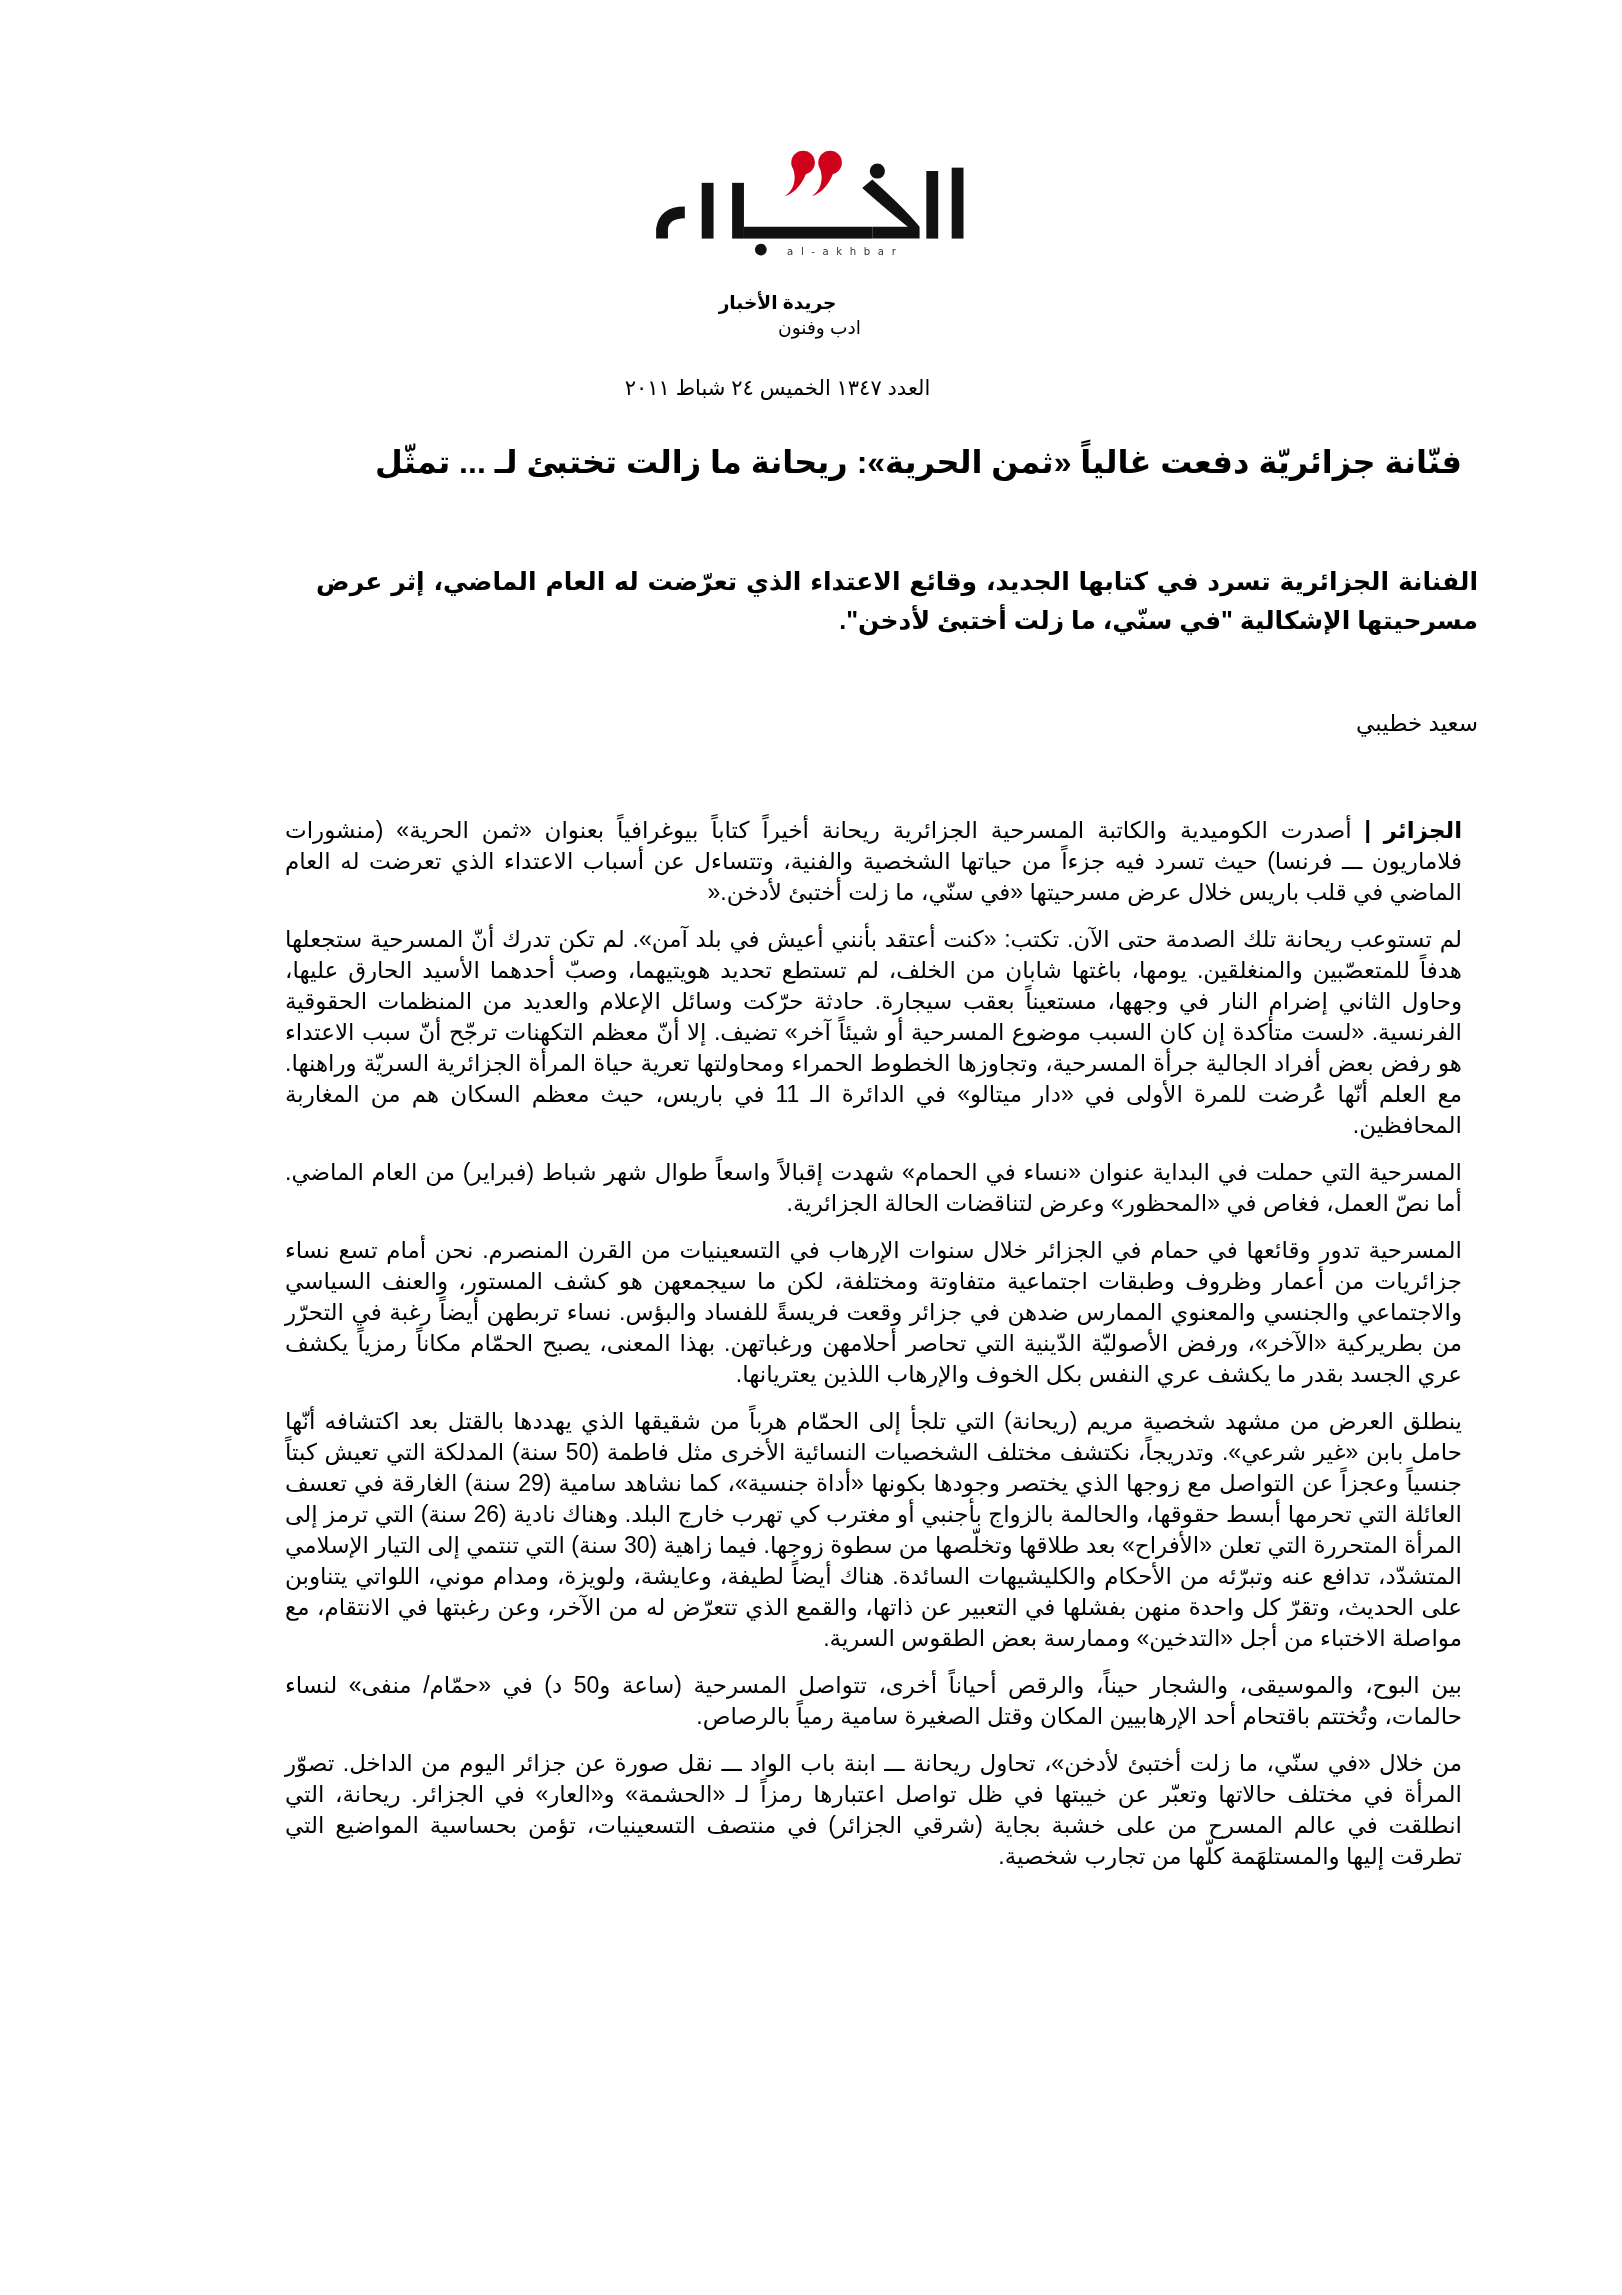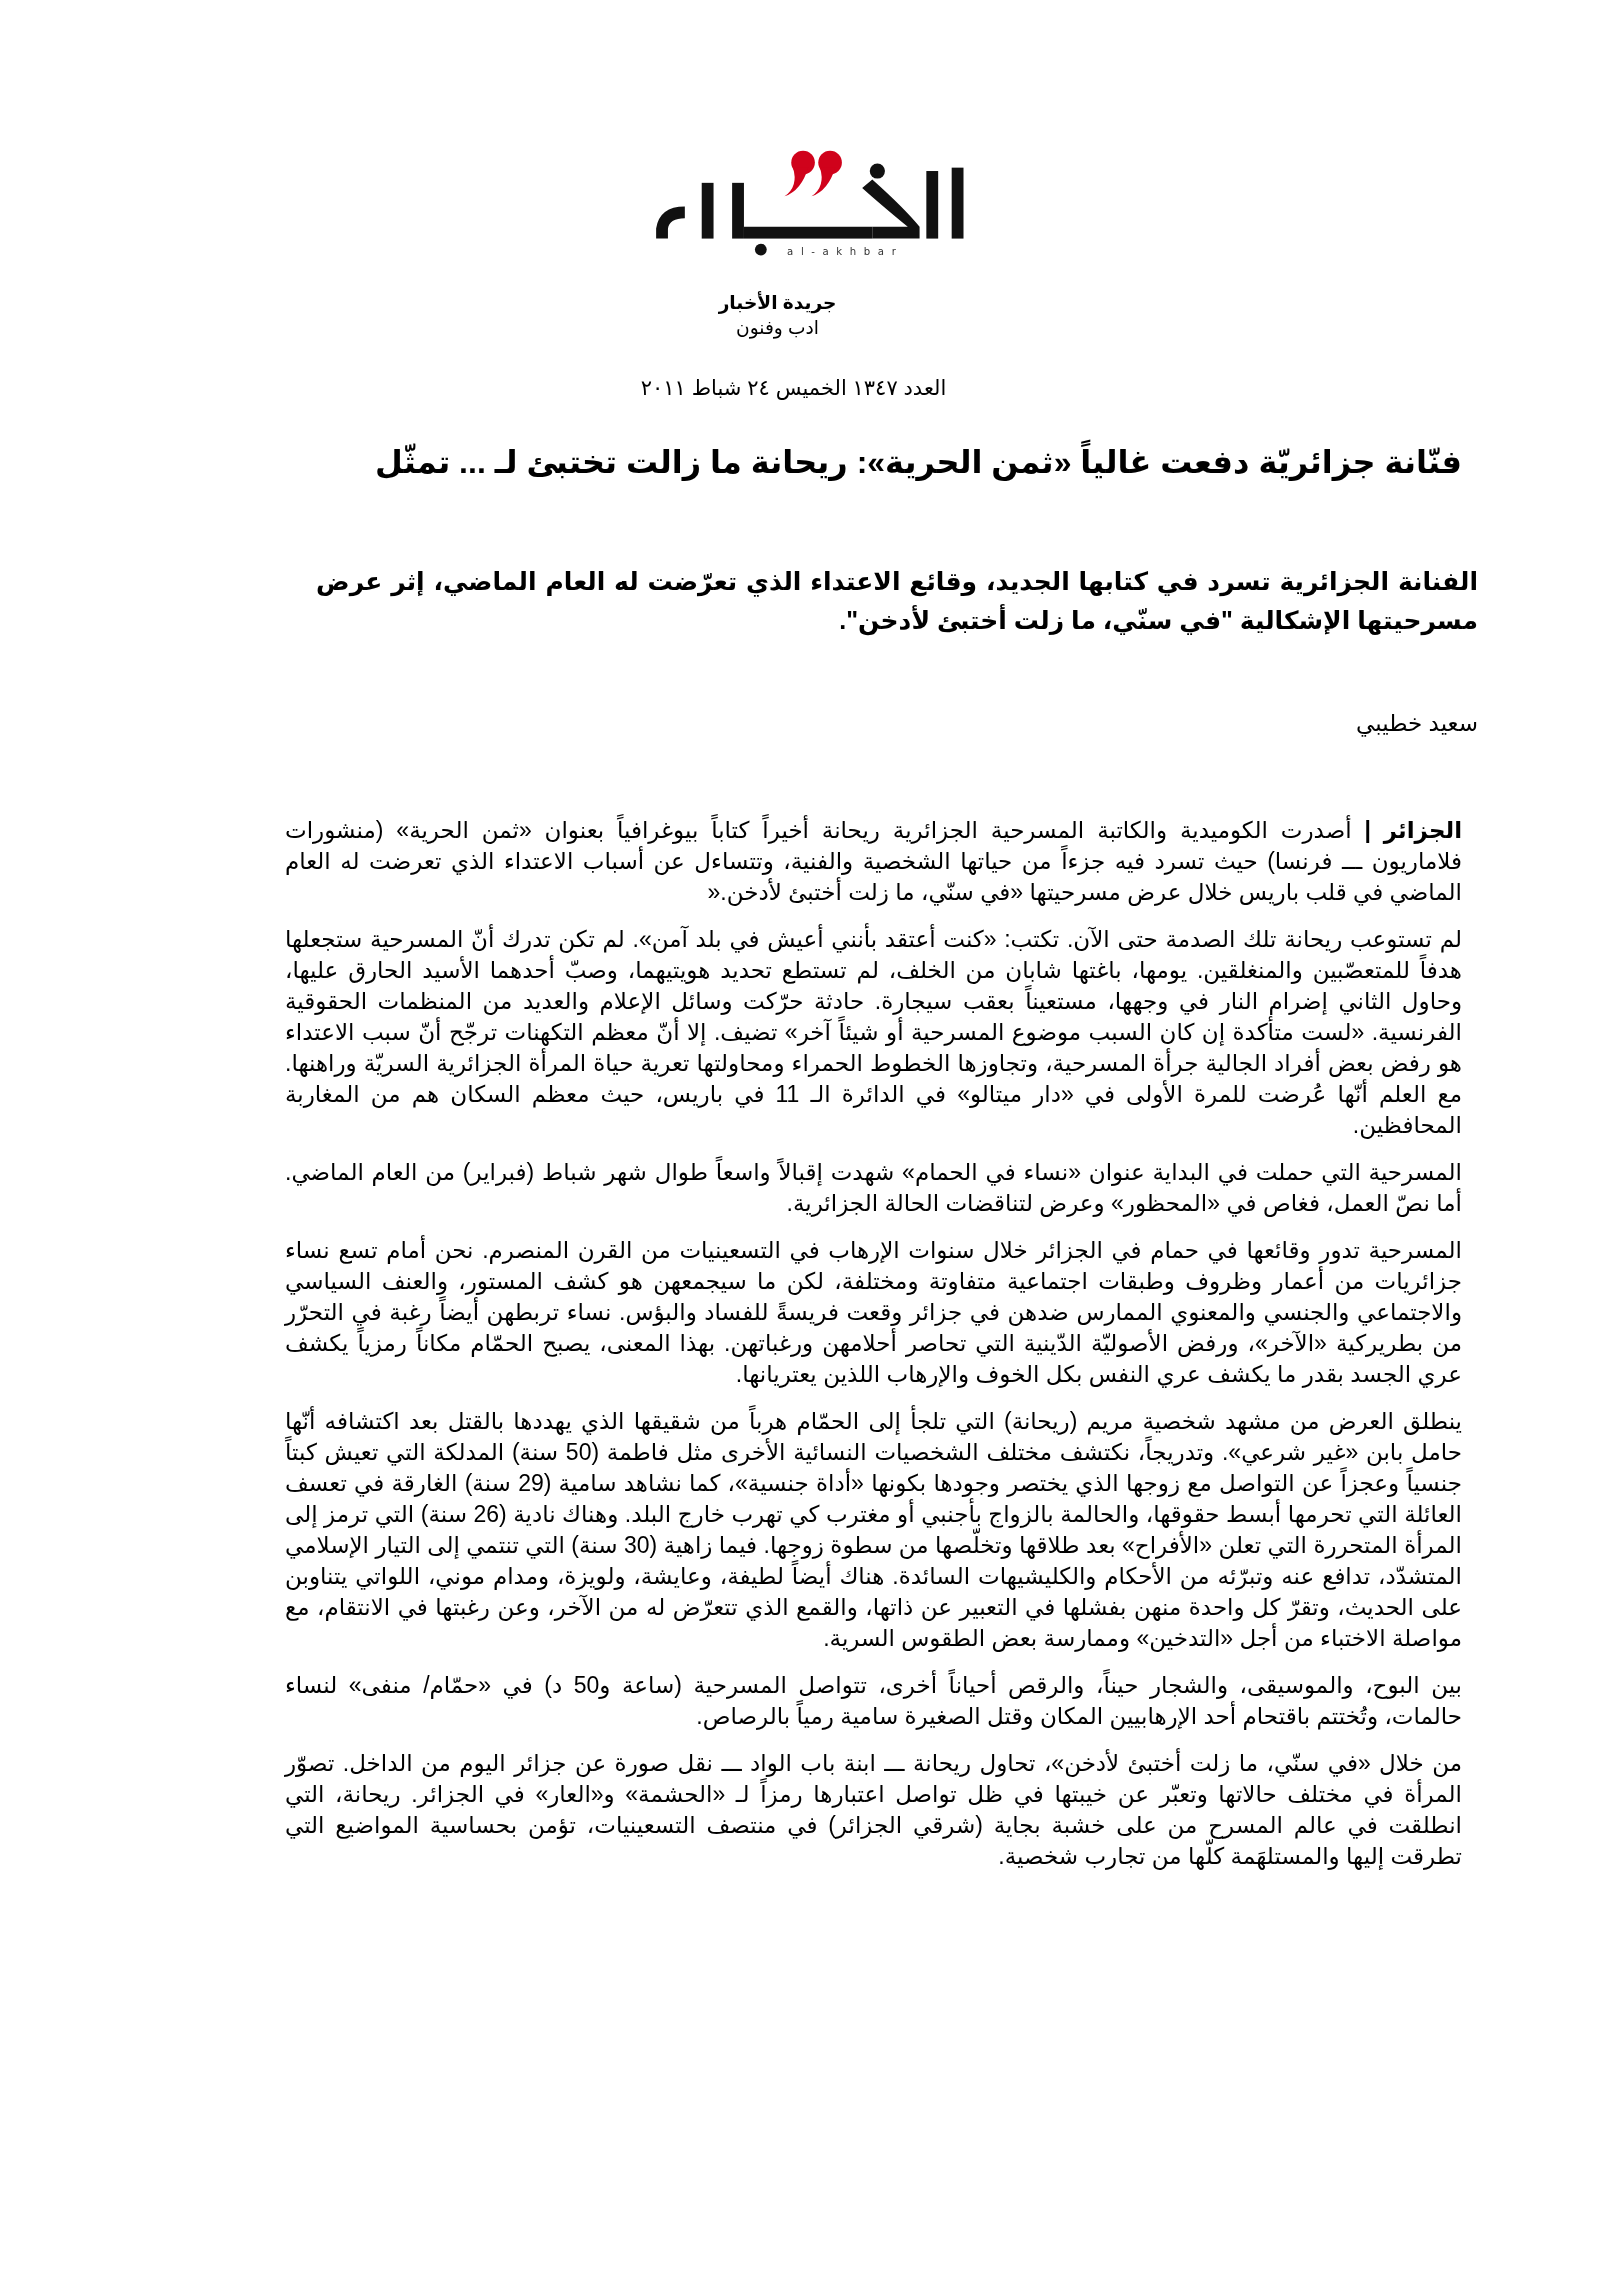--- a/index.html
+++ b/index.html
@@ -1,22 +1,22 @@
 <!DOCTYPE html>
 <html lang="ar" dir="rtl" style="font-size:13.5px"><head>
 <meta charset="utf-8">
 <style>
   html, body { margin: 0; padding: 0; background: #ffffff; }
   body { width: 1623px; height: 2295px; position: relative; overflow: hidden;
          font-family: "Liberation Sans", "DejaVu Sans", sans-serif; color: #000; }
   .logo { position: absolute; left: 651px; top: 144px; width: 321px; height: 114px; }
   .masthead { position: absolute; left: 0; width: 1555px; text-align: center; direction: rtl; }
   .paper-name { top: 292px; font-size: 18.6px; font-weight: bold; }
-  .section-name { top: 317px; font-size: 18.6px; }
-  .issue-line { top: 376px; font-size: 21px; padding-left: 16px; }
+  .section-name { top: 317px; font-size: 18.6px; padding-left: 42px; }
+  .issue-line { top: 376px; font-size: 21px; }
   .headline { position: absolute; right: 145px; top: 427px; font-size: 32px; font-weight: bold;
               direction: rtl; white-space: nowrap; letter-spacing: -0.3px; }
   .lead { position: absolute; right: 145px; width: 1162px; top: 562px; font-size: 25px;
           line-height: 39px; direction: rtl; text-align: justify; font-weight: bold; }
   .author { position: absolute; right: 145px; top: 710px; font-size: 23px; direction: rtl; }
   .body-text { position: absolute; right: 145px; width: 1209px; top: 799px; font-size: 23px;
                line-height: 31px; direction: rtl; text-align: justify; }
   .body-text p { margin: 16px; }
   .dateline { font-weight: bold; }
 </style>

